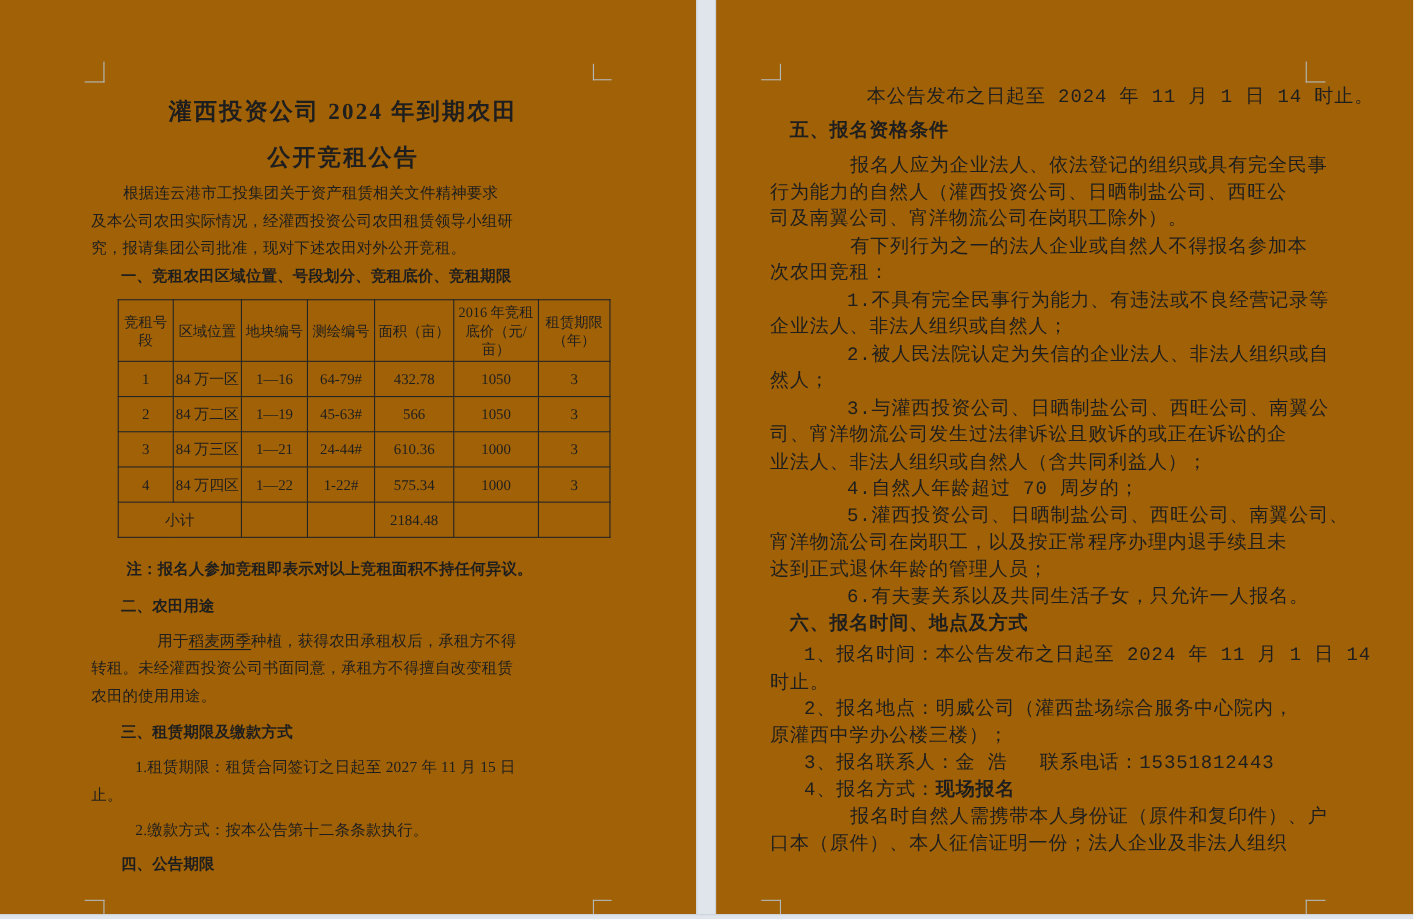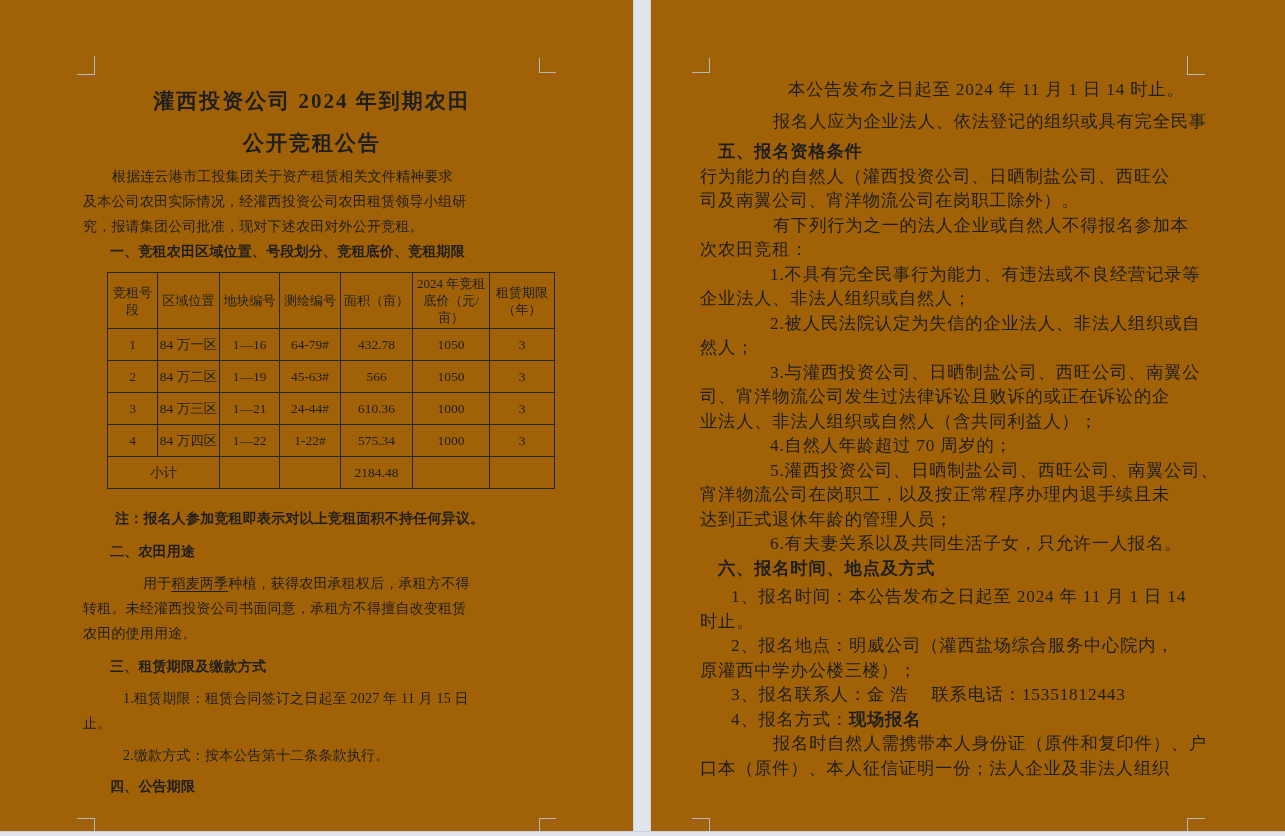--- a/index.html
+++ b/index.html
@@ -21,21 +21,21 @@
   #m-tr2{left:1187px;top:56px;width:18px;height:19px;border-width:0 0 1px 1px;}
   #m-bl2{left:692px;top:818px;width:18px;height:13px;border-width:1px 1px 0 0;}
   #m-br2{left:1187px;top:818px;width:18px;height:13px;border-width:1px 0 0 1px;}
 
   .c1{padding:80px 92px 0 83px;}
   .c2{padding:78px 97px 0 49px;}
 
   .tl{font-size:21px;font-weight:bold;line-height:42px;text-align:center;
       letter-spacing:2px;white-space:nowrap;}
   .ln{font-size:14px;line-height:25px;letter-spacing:0.2px;white-space:nowrap;}
-  .ln2{font-size:17.3px;line-height:24.5px;letter-spacing:0.8px;white-space:nowrap;}
+  .ln2{font-size:17.3px;line-height:24.5px;letter-spacing:0.8px;white-space:nowrap;font-family:Liberation Mono, monospace;}
   .hd{font-weight:bold;}
   .b{font-weight:bold;text-align:right;}
   .u{text-decoration:underline;text-underline-offset:3px;}
 
   
   .g4{margin-top:4px}.g6{margin-top:6px}.g7{margin-top:7px}.g8{margin-top:8px}.g17{margin-top:17px}
 
   
   .ind-i{padding-left:29px}.ind-h1{padding-left:27px}.ind-note{padding-left:32px}
   .ind-u{padding-left:60px}.ind-t{padding-left:40px}
@@ -76,21 +76,21 @@
             <col style="width:65px">
         </colgroup>
         <tbody>
             <tr>
           <th>竞租号
 段</th>
           <th>区域位置</th>
           <th>地块编号</th>
           <th>测绘编号</th>
           <th>面积（亩）</th>
-          <th>2024 年竞租
+          <th>2016 年竞租
 底价（元/亩）</th>
           <th>租赁期限
 （年）</th>
         </tr>
         <tr>
           <td>1</td>
           <td>84 万一区</td>
           <td>1—16</td>
           <td>64-79#</td>
           <td>432.78</td>
@@ -152,22 +152,22 @@
       <div class="ln hd ind-h1 g6">四、公告期限</div>
     </div>
   </div>
 
   <div class="gap-v"></div>
 
   <div class="page" id="page2">
     <div class="c2">
       <div class="ln2 ind-l0">本公告发布之日起至 2024 年 11 月 1 日 14 时止。</div>
 
+      <div class="ln2 hd ind-h g6">五、报名资格条件</div>
       <div class="ln2 ind-p g7">报名人应为企业法人、依法登记的组织或具有完全民事</div>
-      <div class="ln2 hd ind-h g6">五、报名资格条件</div>
       <div class="ln2">行为能力的自然人（灌西投资公司、日晒制盐公司、西旺公</div>
       <div class="ln2">司及南翼公司、宵洋物流公司在岗职工除外）。</div>
       <div class="ln2 ind-p">有下列行为之一的法人企业或自然人不得报名参加本</div>
       <div class="ln2">次农田竞租：</div>
 
       <div class="ln2 ind-n">1.不具有完全民事行为能力、有违法或不良经营记录等</div>
       <div class="ln2">企业法人、非法人组织或自然人；</div>
       <div class="ln2 ind-n">2.被人民法院认定为失信的企业法人、非法人组织或自</div>
       <div class="ln2">然人；</div>
       <div class="ln2 ind-n">3.与灌西投资公司、日晒制盐公司、西旺公司、南翼公</div>

